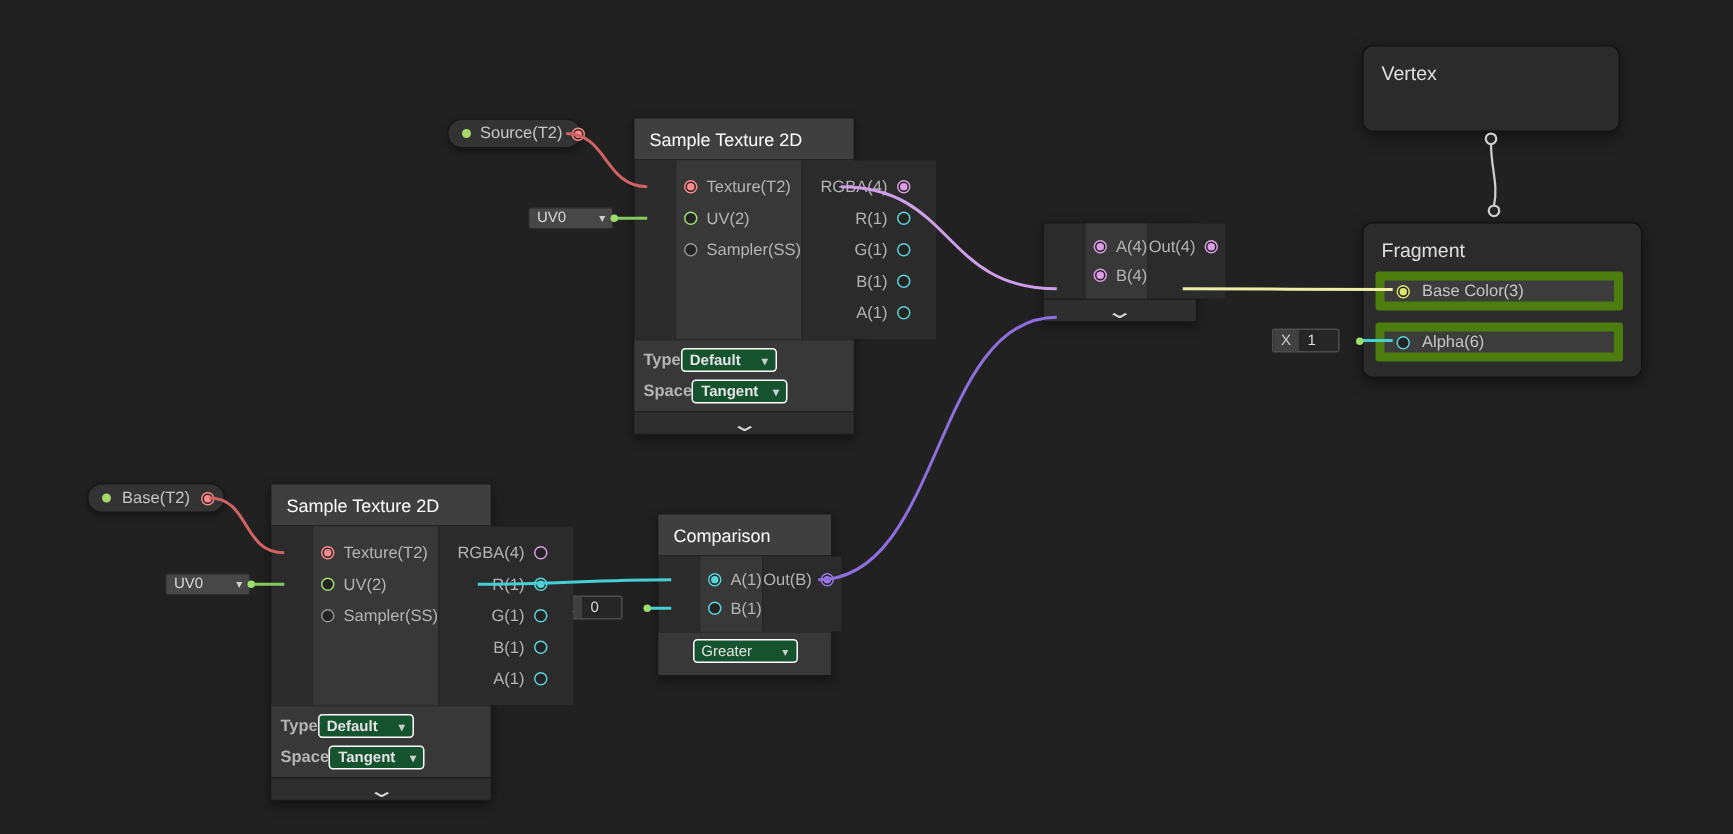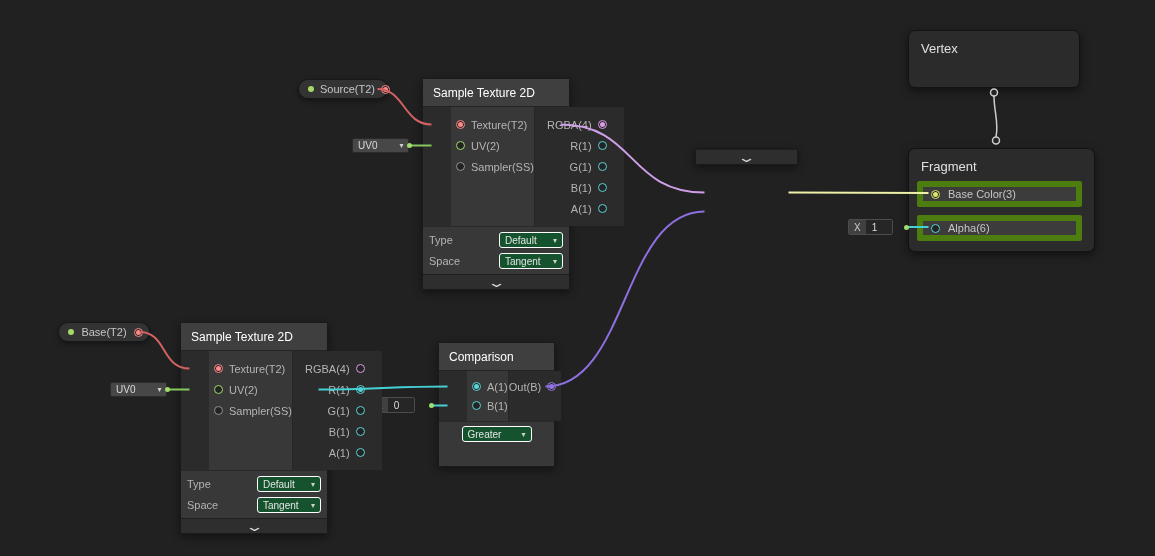--- a/index.html
+++ b/index.html
@@ -35,33 +35,33 @@
   .port.filled::after { content:""; position:absolute; inset:1px; border-radius:50%; background:currentColor; }
   .c-tex  { color:#ff8a8a; }
   .c-v1   { color:#5bd4d9; }
   .c-v2   { color:#9ede6d; }
   .c-v3   { color:#dde66c; }
   .c-v4   { color:#dd9ce6; }
   .c-bool { color:#9a7ae8; }
   .c-ss   { color:#939393; }
 
   .props { background:#383838; border-top:1px solid #2a2a2a; padding:5px 6px; display:flex; flex-direction:column; gap:5px; }
-  .prop-row { display:flex; align-items:center; justify-content:space-between; font-size:11px; color:#b4b4b4; }
+  .prop-row { display:flex; align-items:center; font-size:11px; color:#b4b4b4;font-weight:bold; }
   .dropdown {
     background:#14532d; border:1px solid #ffffff; border-radius:3px; height:16px; min-width:64px;
     display:flex; align-items:center; justify-content:space-between; padding:0 5px; font-size:10px; color:#e4e4e4;
   }
   .dd-arrow { font-size:8px; color:#cfcfcf; margin-left:6px; }
   .collapse-bar {
     height:15px; background:#2e2e2e; border-top:1px solid #1f1f1f;
     display:flex; align-items:center; justify-content:center; color:#d8d8d8;
   }
   .collapse-bar span { font-size:13px; line-height:9px; transform:scaleX(1.8); display:block; }
 
-  .cmp-foot { background:#383838; border-top:1px solid #2a2a2a; padding:4px 0 24px; display:flex; justify-content:center; }
+  .cmp-foot { background:#383838; border-top:1px solid #2a2a2a; padding:4px 0 8px; display:flex; justify-content:center; }
   .cmp-foot .dropdown { min-width:70px; }
 
   
   .pill {
     position:absolute; height:20px; background:#333333; border:1px solid #181818; border-radius:10px;
     display:flex; align-items:center; gap:6px; padding:0 6px 0 9px; font-size:11px; color:#c6c6c6;
     z-index:2; box-shadow:0 2px 5px rgba(0,0,0,.4);
   }
   .pill .plabel { flex:1; text-align:center; }
   .gdot { width:6px; height:6px; border-radius:50%; background:#a6d96a; flex:none; }
@@ -299,20 +299,38 @@
     </div>
     <div class="cmp-foot">
       <div class="dropdown">
         <span>Greater</span>
         <span class="dd-arrow">▾</span>
       </div>
     </div>
   </div>
 
   <div class="node" style="left:695px;top:148px;width:103px">
+    <div class="node-body" style="height:50px">
+      <div class="col-in" style="width:50px;padding:6px 0">
+        <div class="prow prow-s in">
+          <span class="port c-v4 filled"></span>
+          <span class="plabel">A(4)</span>
+        </div>
+        <div class="prow prow-s in">
+          <span class="port c-v4 filled"></span>
+          <span class="plabel">B(4)</span>
+        </div>
+      </div>
+      <div class="col-out" style="padding:6px 0">
+        <div class="prow prow-s out">
+          <span class="plabel">Out(4)</span>
+          <span class="port c-v4 filled"></span>
+        </div>
+      </div>
+    </div>
     <div class="collapse-bar">
       <span>⌄</span>
     </div>
   </div>
 
   <div class="context" style="left:908px;top:30px;width:172px;height:58px">
     <div class="ctx-title">Vertex</div>
   </div>
 
   <div class="context" style="left:908px;top:148px;width:187px;height:104px">

